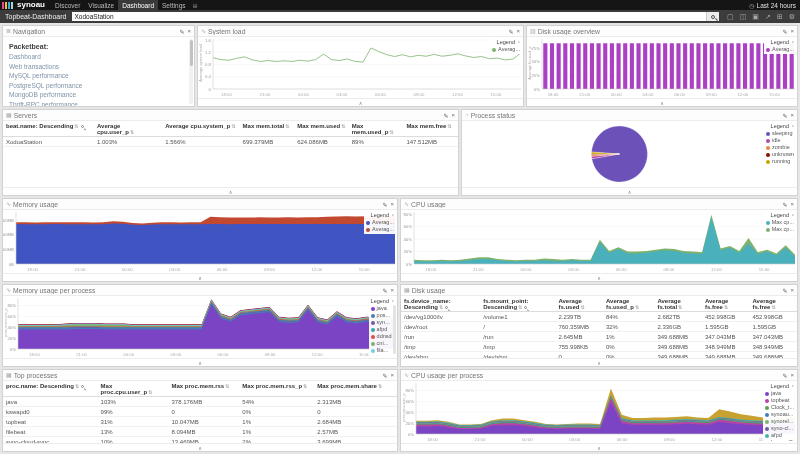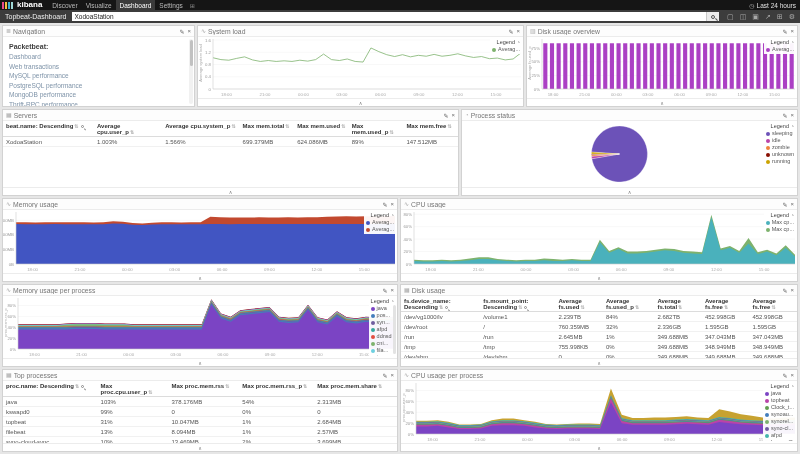--- a/index.html
+++ b/index.html
@@ -67,21 +67,21 @@
 </head>
 <body>
 
 <div class="topnav">
   <span class="logo">
       <span class="stripe" style="background: rgb(232, 72, 139);"></span>
       <span class="stripe" style="background: rgb(242, 193, 65);"></span>
       <span class="stripe" style="background: rgb(60, 174, 210);"></span>
       <span class="stripe" style="background: rgb(159, 216, 213);"></span>
     </span>
-  <span class="brand">kibana</span>
+  <span class="brand">synoau</span>
   <span class="nav-items">
       <span class="nav-item">Discover</span>
       <span class="nav-item">Visualize</span>
       <span class="nav-item active">Dashboard</span>
       <span class="nav-item">Settings</span>
     </span>
   <span class="apps-ic">⊞</span>
   <span class="topnav-right">
     <span class="clock-ic">◷</span>
     <span>Last 24 hours</span>

